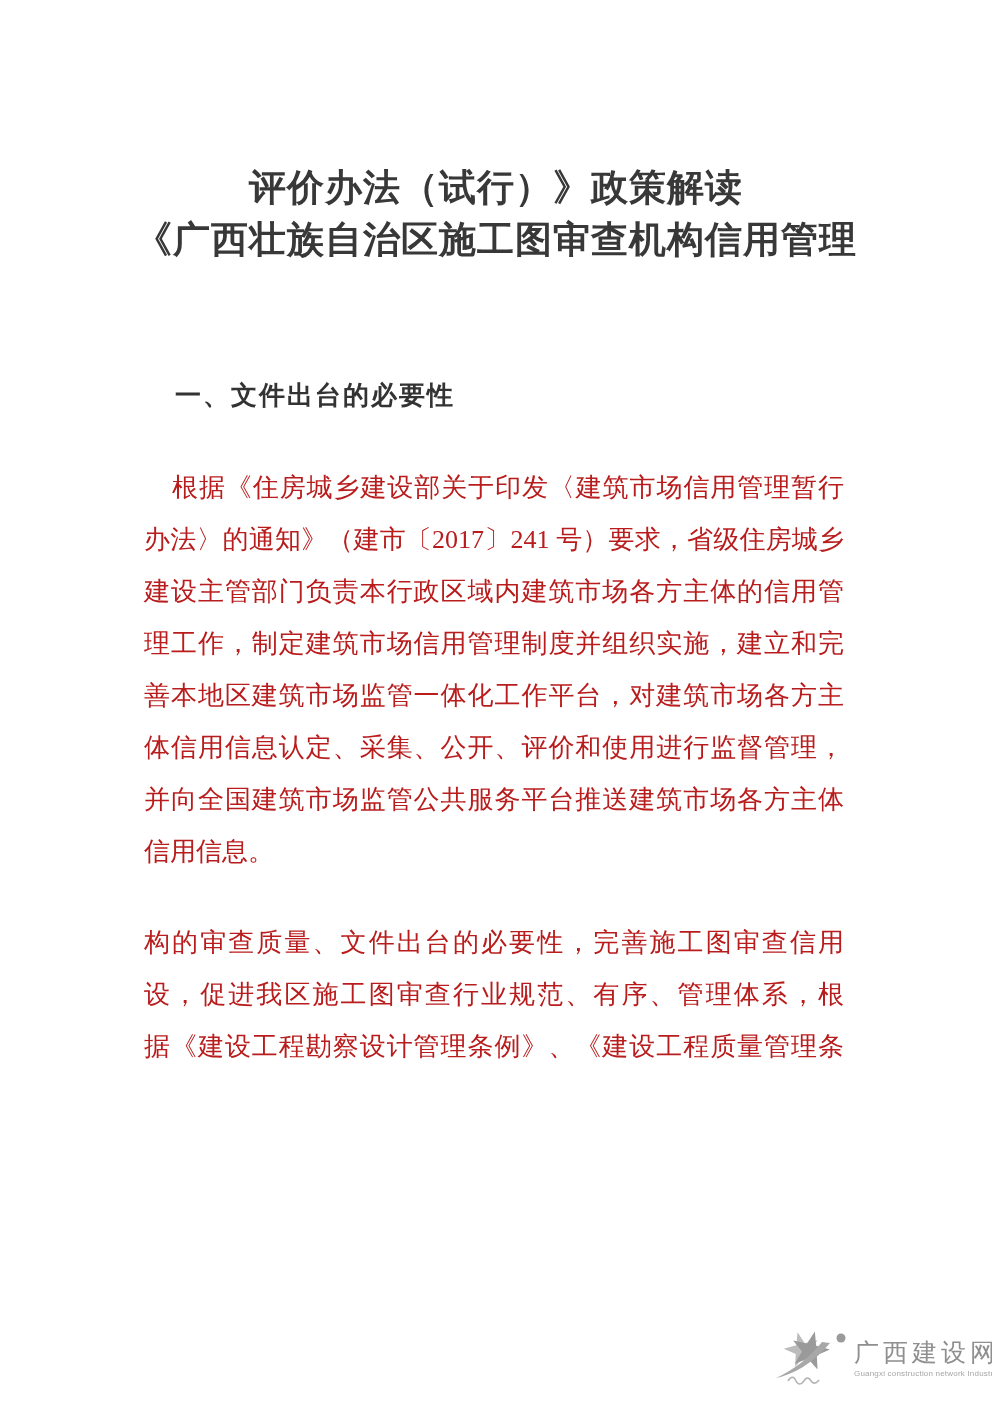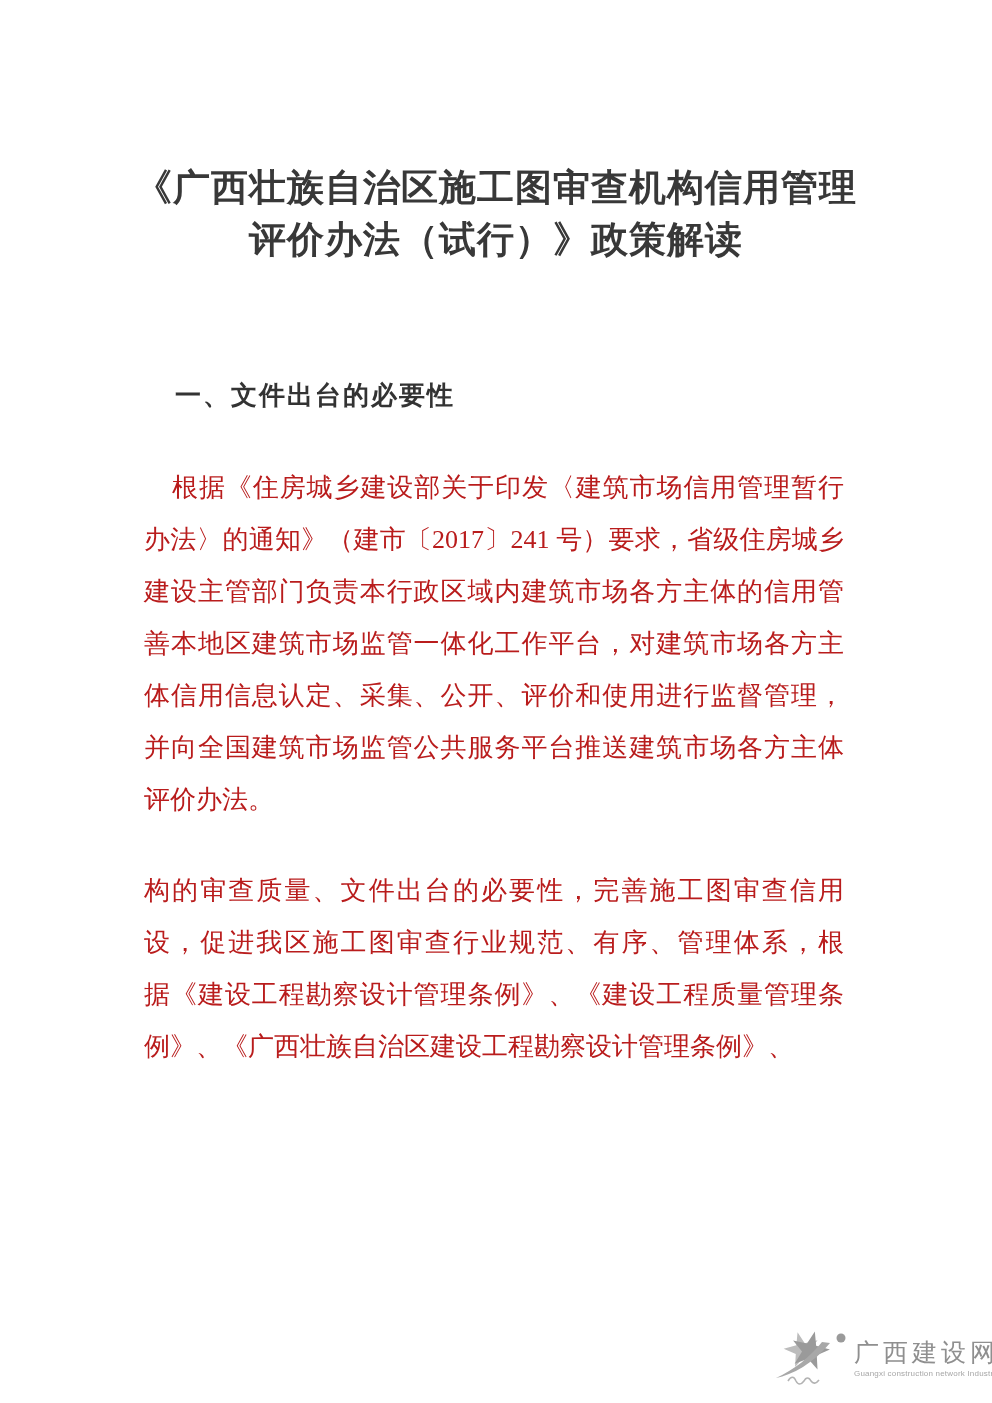--- a/index.html
+++ b/index.html
@@ -68,41 +68,41 @@
     color:#a6a6a6;
     white-space:nowrap;
   }
 </style>
 </head>
 <body>
 
 <div class="page">
 
   <h1 class="doc-title">
+    <div>评价办法（试行）》政策解读</div>
     <div>《广西壮族自治区施工图审查机构信用管理</div>
-    <div>评价办法（试行）》政策解读</div>
   </h1>
 
   <h2 class="section-heading">一、文件出台的必要性</h2>
 
   <div class="paragraph p1">
     <div class="line indent">根据《住房城乡建设部关于印发〈建筑市场信用管理暂行</div>
     <div class="line">办法〉的通知》（建市〔2017〕241 号）要求，省级住房城乡</div>
     <div class="line">建设主管部门负责本行政区域内建筑市场各方主体的信用管</div>
+    <div class="line">理工作，制定建筑市场信用管理制度并组织实施，建立和完</div>
     <div class="line">善本地区建筑市场监管一体化工作平台，对建筑市场各方主</div>
     <div class="line">体信用信息认定、采集、公开、评价和使用进行监督管理，</div>
     <div class="line">并向全国建筑市场监管公共服务平台推送建筑市场各方主体</div>
-    <div class="line last">评价办法。</div>
+    <div class="line last">信用信息。</div>
   </div>
 
   <div class="paragraph p2">
     <div class="line">构的审查质量、文件出台的必要性，完善施工图审查信用</div>
     <div class="line">设，促进我区施工图审查行业规范、有序、管理体系，根</div>
     <div class="line">据《建设工程勘察设计管理条例》、《建设工程质量管理条</div>
-    <div class="line last">例》、《广西壮族自治区建设工程勘察设计管理条例》、</div>
   </div>
 
   <div class="watermark">
     <span class="wm-logo">
       <svg width="80" height="62" viewBox="0 0 80 62" xmlns="http://www.w3.org/2000/svg">
 
         <g transform="translate(30,25) rotate(-14) scale(0.92)" fill="#bcbcbc">
           <polygon points="0,-20 4.7,-6.5 19,-6.2 7.6,2.5 11.8,16.2 0,8 -11.8,16.2 -7.6,2.5 -19,-6.2 -4.7,-6.5"></polygon>
         </g>
 

